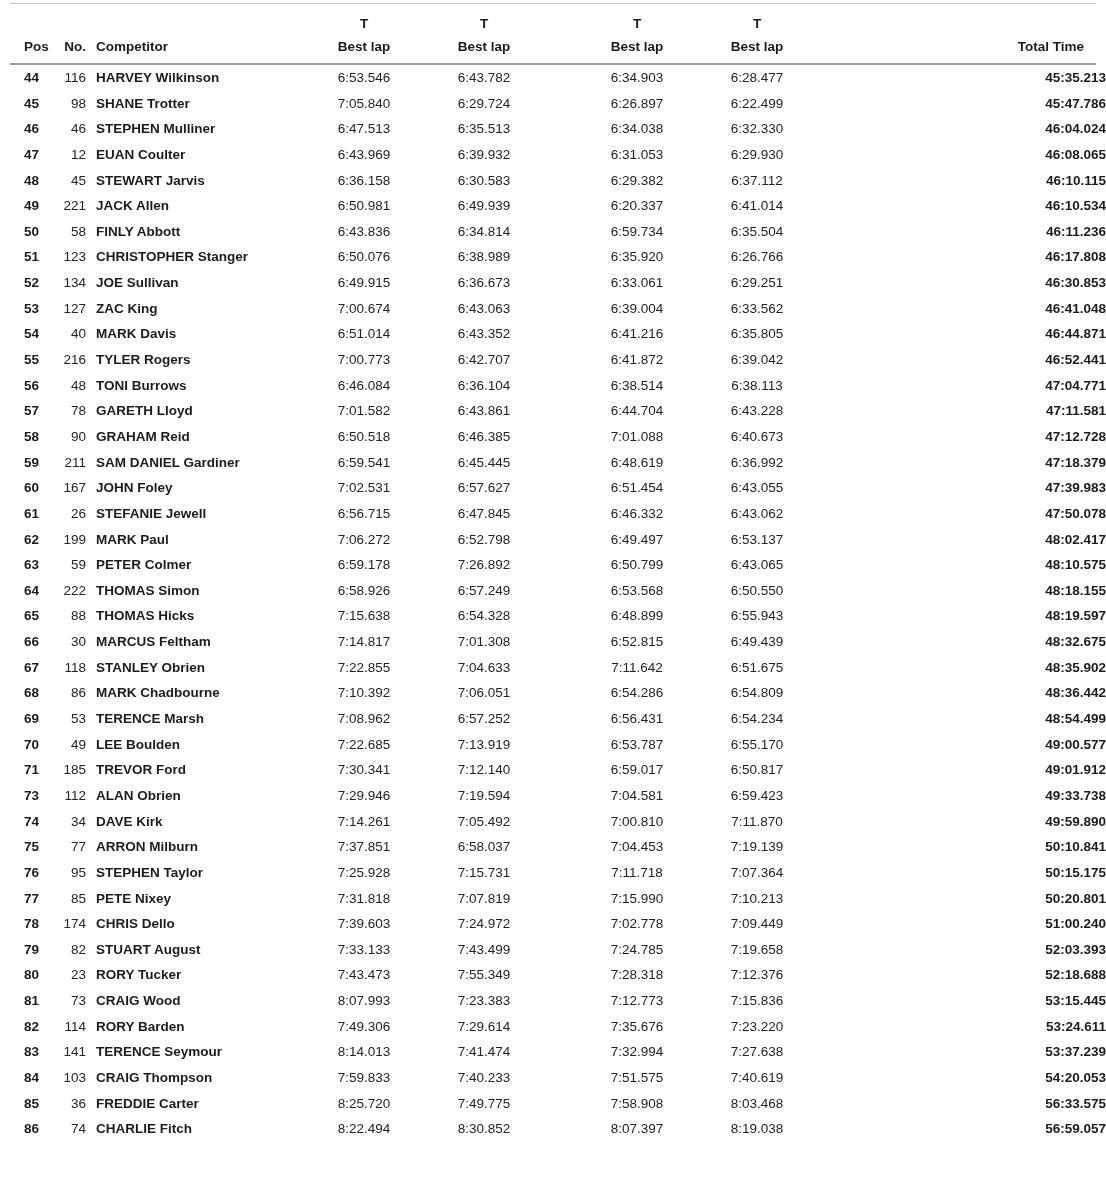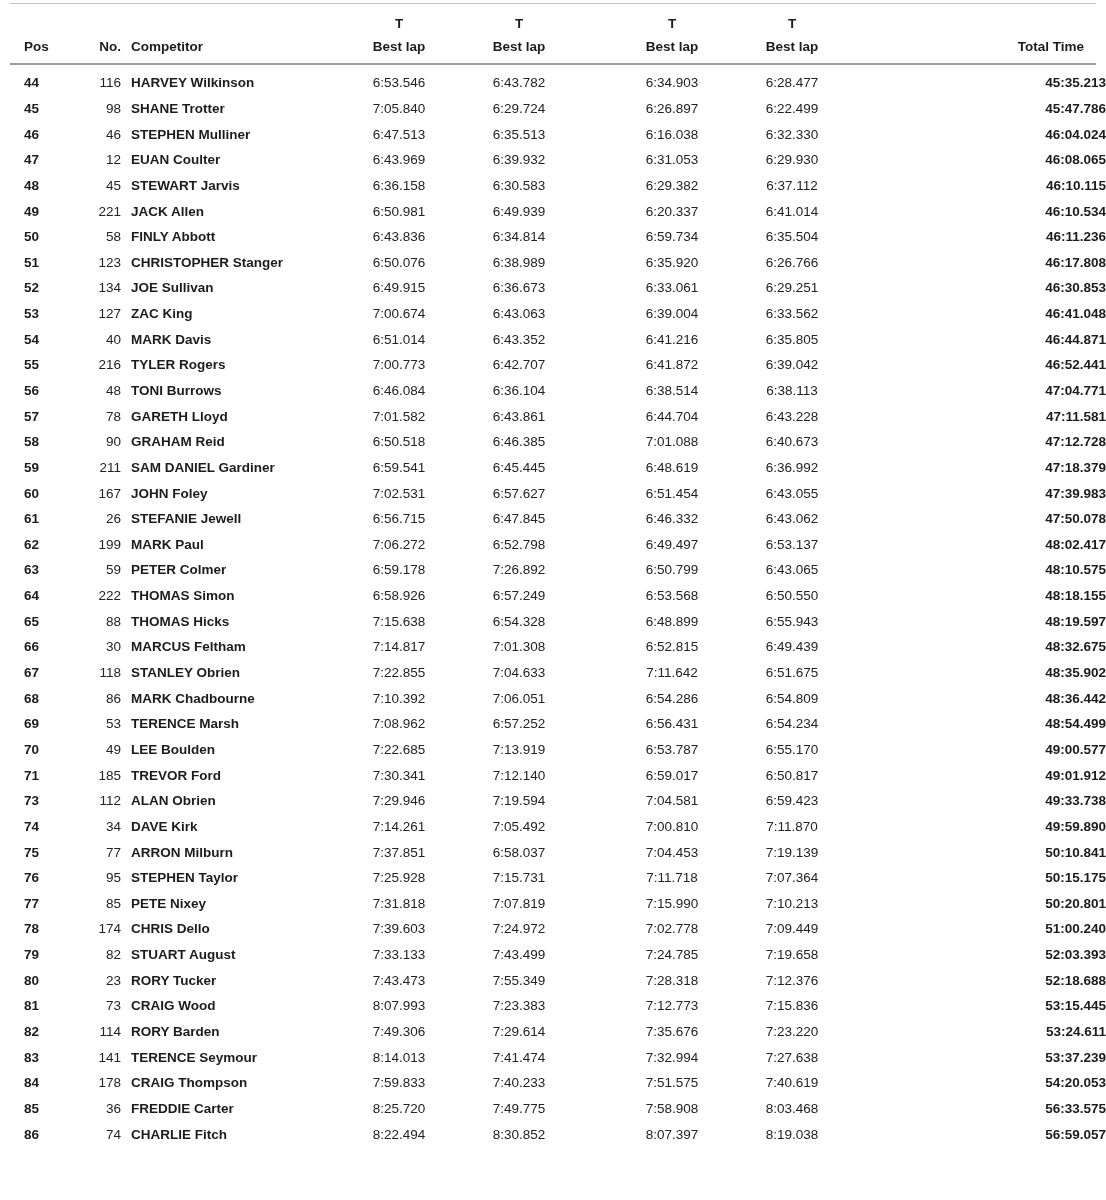--- a/index.html
+++ b/index.html
@@ -25,37 +25,36 @@
     padding-top:8px;
     padding-bottom:6px;
     border-bottom:2px solid #9e9e9e;
     margin-left:10px; margin-right:10px;
     font-weight:bold;
     font-size:13.5px;
   }
   
   .c-pos{width:62px; box-sizing:border-box; padding-left:24px; text-align:left;}
   .hdr .c-pos{width:52px; padding-left:14px;}
-  .c-no{width:24px; text-align:right;margin-left:35px;}
+  .c-no{width:24px; text-align:right;}
   .c-name{width:218px; box-sizing:border-box; padding-left:10px; text-align:left;}
   .c-lap{width:120px; text-align:center;}
   .c-lap3{margin-left:33px;}
   .c-total{flex:1; box-sizing:border-box; text-align:right;}
   .hdr .c-total{padding-right:12px;margin-top:23px;}
   .hdr-stack{display:flex; flex-direction:column;}
   .hdr-stack .t-line{line-height:24px;}
   .hdr-stack .lbl-line{line-height:21px;}
   .hdr .one-line{line-height:21px;}
   .rows{
     position:absolute;
     top:70px; left:0; right:0;
   }
   .row{
     display:flex;
-    align-items:center;
     height:25.65px;
     font-size:13.5px;
   }
   .row .c-pos, .row .c-name, .row .c-total{font-weight:bold;}
   .row .c-no, .row .c-lap{font-weight:normal; color:#232323;}
 </style>
 </head>
 <body>
 
 <div class="page">
@@ -104,21 +103,21 @@
         <span class="c-lap c-lap3">6:26.897</span>
         <span class="c-lap">6:22.499</span>
         <span class="c-total">45:47.786</span>
       </div>
       <div class="row">
         <span class="c-pos">46</span>
         <span class="c-no">46</span>
         <span class="c-name">STEPHEN Mulliner</span>
         <span class="c-lap">6:47.513</span>
         <span class="c-lap">6:35.513</span>
-        <span class="c-lap c-lap3">6:16.038</span>
+        <span class="c-lap c-lap3">6:34.038</span>
         <span class="c-lap">6:32.330</span>
         <span class="c-total">46:04.024</span>
       </div>
       <div class="row">
         <span class="c-pos">47</span>
         <span class="c-no">12</span>
         <span class="c-name">EUAN Coulter</span>
         <span class="c-lap">6:43.969</span>
         <span class="c-lap">6:39.932</span>
         <span class="c-lap c-lap3">6:31.053</span>
@@ -470,21 +469,21 @@
         <span class="c-no">141</span>
         <span class="c-name">TERENCE Seymour</span>
         <span class="c-lap">8:14.013</span>
         <span class="c-lap">7:41.474</span>
         <span class="c-lap c-lap3">7:32.994</span>
         <span class="c-lap">7:27.638</span>
         <span class="c-total">53:37.239</span>
       </div>
       <div class="row">
         <span class="c-pos">84</span>
-        <span class="c-no">178</span>
+        <span class="c-no">103</span>
         <span class="c-name">CRAIG Thompson</span>
         <span class="c-lap">7:59.833</span>
         <span class="c-lap">7:40.233</span>
         <span class="c-lap c-lap3">7:51.575</span>
         <span class="c-lap">7:40.619</span>
         <span class="c-total">54:20.053</span>
       </div>
       <div class="row">
         <span class="c-pos">85</span>
         <span class="c-no">36</span>

